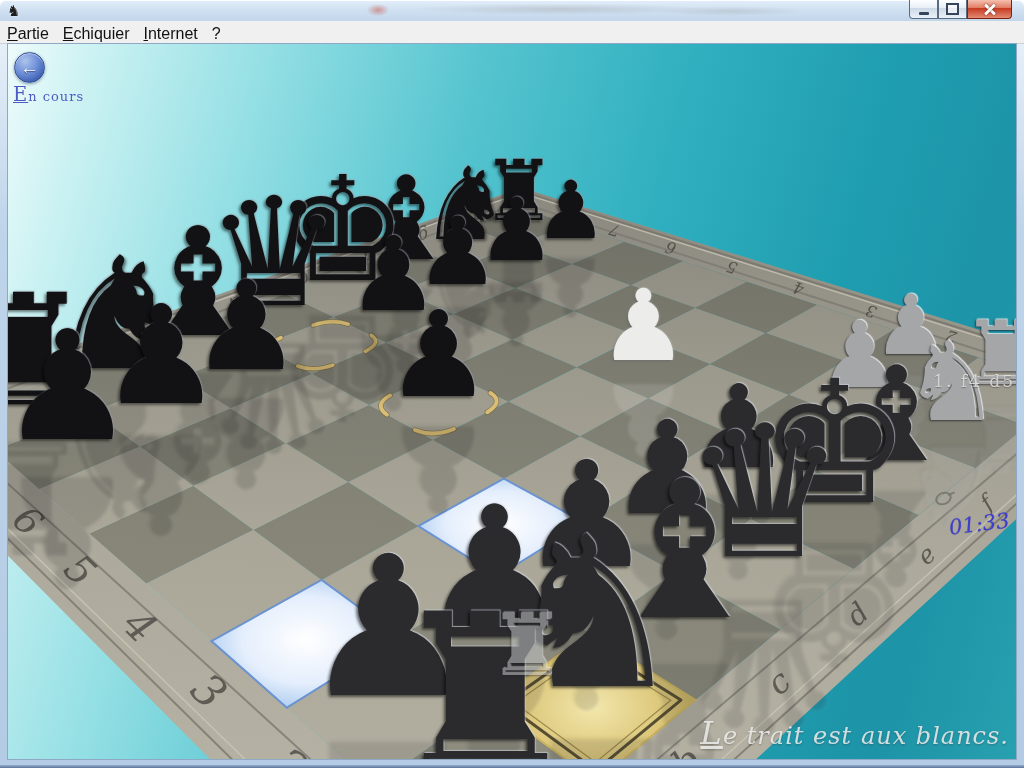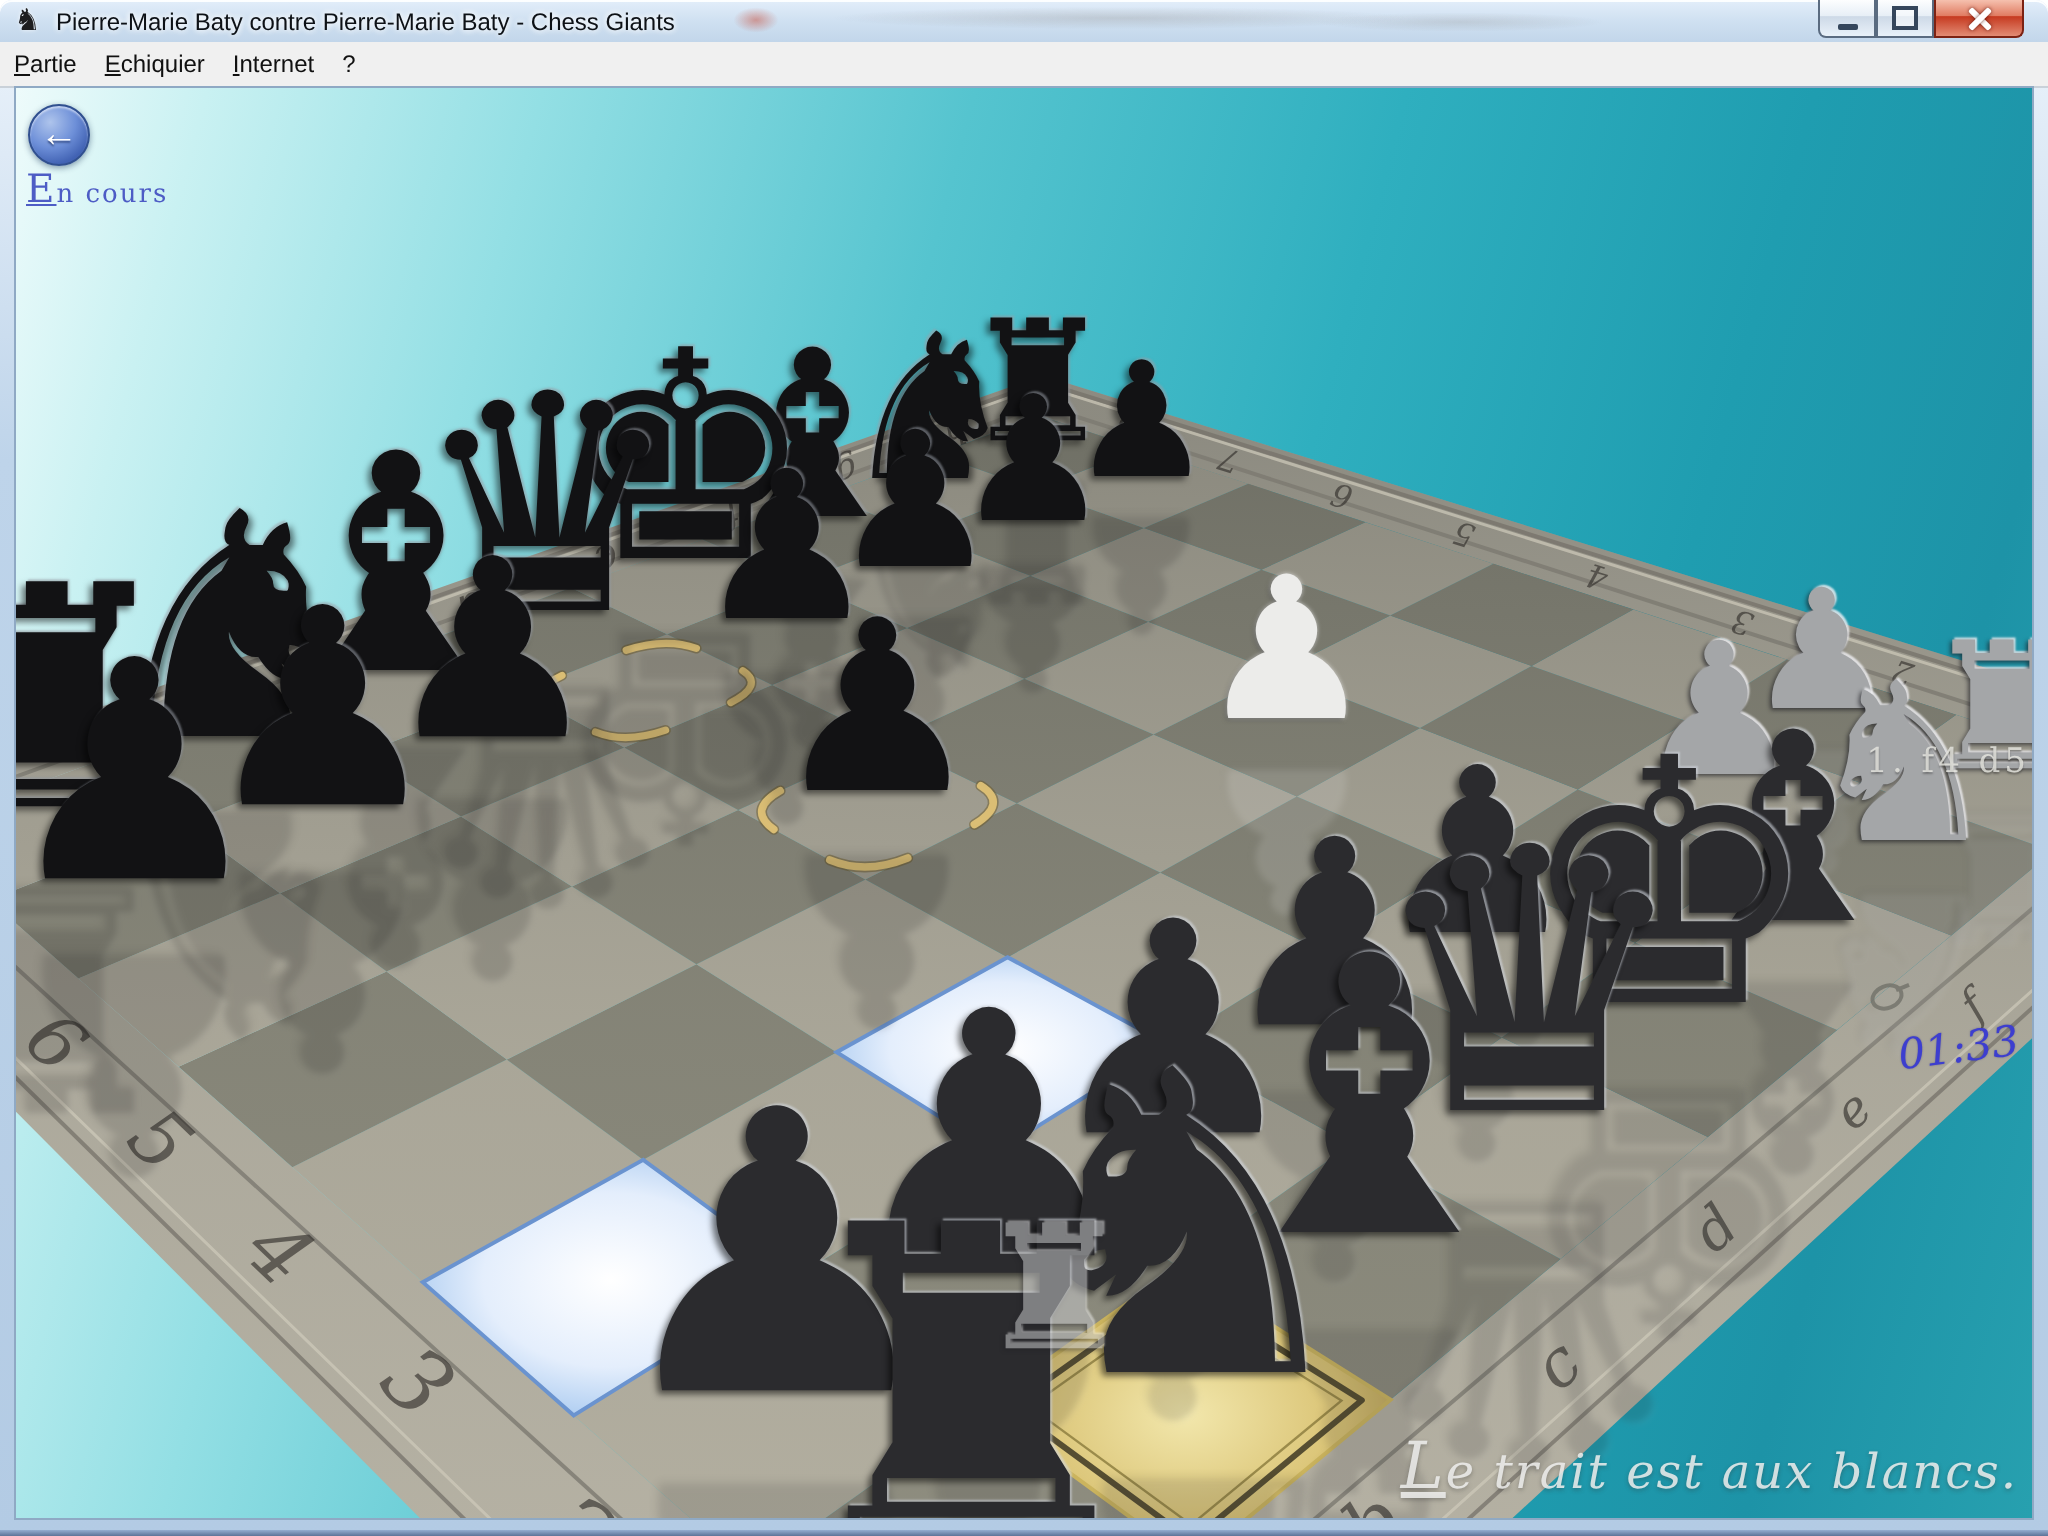--- a/index.html
+++ b/index.html
@@ -30,21 +30,21 @@
   .wbtn.close{width:45px;border-radius:0 0 4px 0;border-color:#7c2213;
     background:linear-gradient(#f5c0ae 0%,#e07a60 45%,#c63a20 46%,#e28b74 100%);}
   .ic-min{width:10px;height:3px;background:#35465c;margin-top:8px;border-radius:1px;}
   .ic-restore{width:9px;height:8px;border:2px solid #35465c;background:rgba(255,255,255,.5);}
   .ic-close{position:relative;width:12px;height:12px;}
   .ic-close::before,.ic-close::after{content:"";position:absolute;left:-1px;top:5px;width:14px;
     height:3px;background:#fff;border-radius:1px;box-shadow:0 0 2px rgba(80,10,0,.8);}
   .ic-close::before{transform:rotate(45deg);} .ic-close::after{transform:rotate(-45deg);}
   
   .menubar{position:absolute;left:0;top:21px;right:0;height:22px;background:#f0f0f0;
-    border-bottom:1px solid #c9d1d9;font-size:12px;color:#111;}
+    border-bottom:1px solid #c9d1d9;font-size:16px;color:#111;}
   .mitem{display:inline-block;padding:4px 7px 3px 7px;cursor:default;}
   .mitem::first-letter{text-decoration:underline;}
   
   .content{position:absolute;left:7px;right:7px;top:43px;bottom:8px;overflow:hidden;
     border:1px solid #8fa9c4;
     background:linear-gradient(105deg,#eefbfb 0%,#c9f1f2 8%,#93dfe4 22%,#55c4cf 40%,
       #2fafbf 58%,#1f9db0 75%,#1d93a7 88%,#27a0af 100%);}
   #scene{position:absolute;left:-8px;top:-44px;width:1024px;height:768px;}
   #boardsvg{position:absolute;left:0;top:0;z-index:1;}
   #pieces{position:absolute;left:0;top:0;width:100%;height:100%;z-index:5;pointer-events:none;}
@@ -94,21 +94,20 @@
   #cursor span{position:absolute;bottom:0;left:0;transform:translateX(-50%);line-height:1;}
 </style>
 </head>
 <body>
 
 <div id="win">
 
   <div class="titlebar">
     <div class="smudges"></div>
     <span class="app-icon">♞</span>
-    <span class="wtitle">Pierre-Marie Baty contre Pierre-Marie Baty - Chess Giants</span>
     <div class="winbtns">
       <button class="wbtn first">
         <span class="ic-min"></span>
       </button>
       <button class="wbtn">
         <span class="ic-restore"></span>
       </button>
       <button class="wbtn close">
         <span class="ic-close"></span>
       </button>

